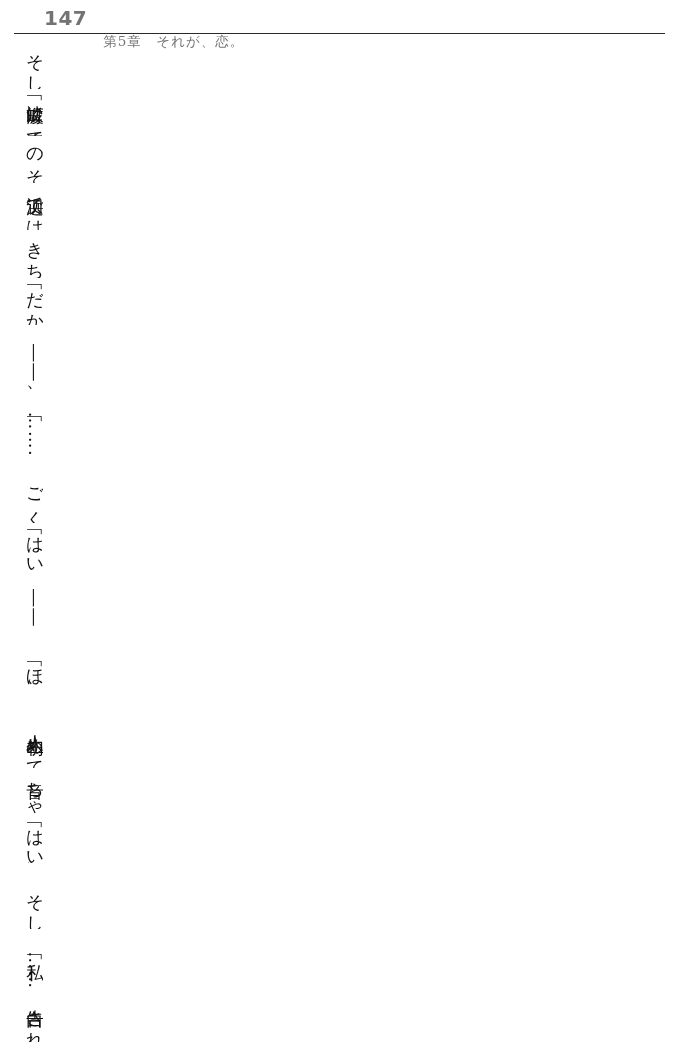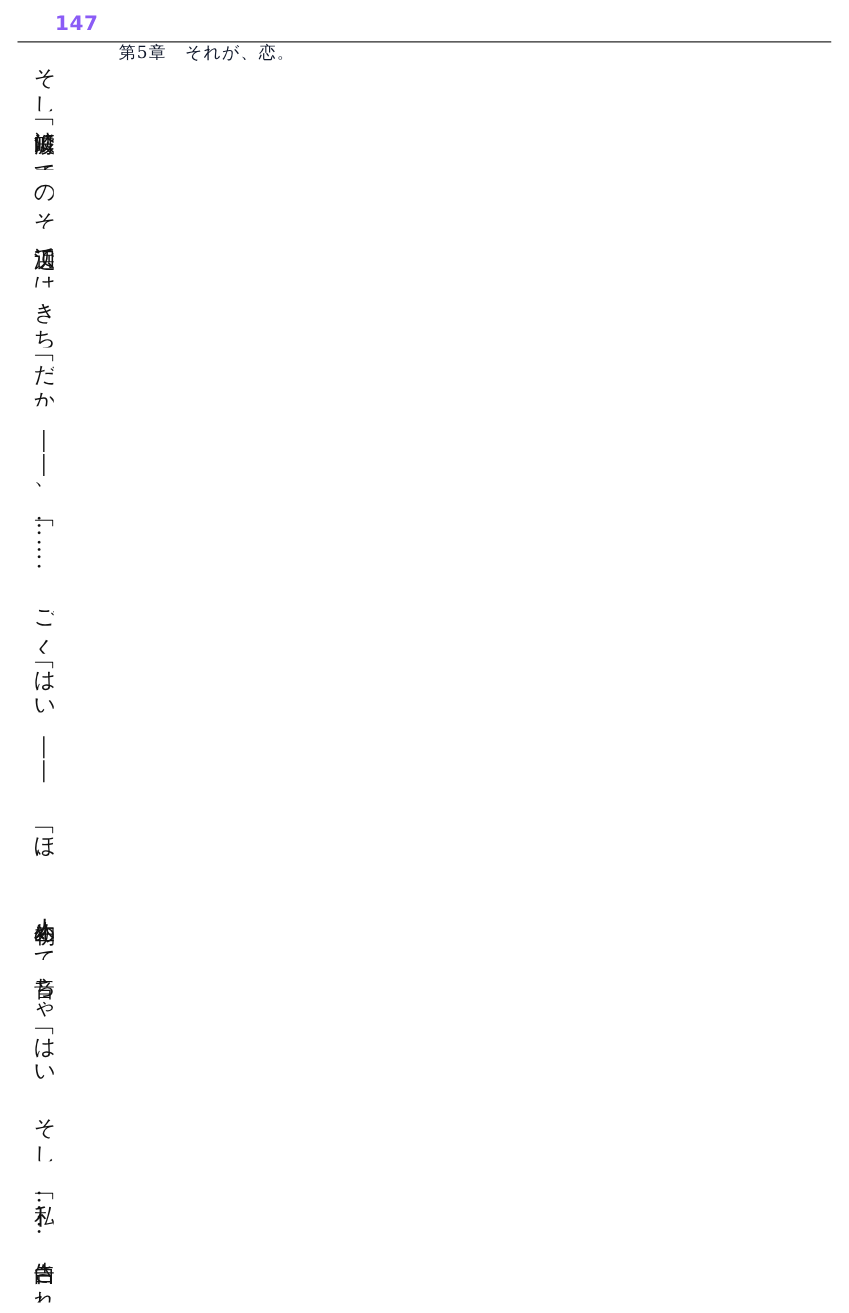--- a/index.html
+++ b/index.html
@@ -27,30 +27,30 @@
     top: 0;
     left: 0;
     width: 679px;
     height: 36px;
     display: flex;
     align-items: center;
     padding: 0 44px;
     box-sizing: border-box;
   }
   .page-number {
-    font-size: 16px;
+    font-size: 20px;
     font-weight: bold;
     letter-spacing: 0.5px;
-    color: #8b5cf6;
+    color: #737373;
     margin-right: 16px;
     font-family: "DejaVu Sans", "Liberation Sans", sans-serif;
   }
   .chapter-label {
     font-size: 13.5px;
-    color: #0f172a;
+    color: #737373;
     letter-spacing: 1px;
     font-family: "DejaVu Serif", "Liberation Serif", serif;
     margin-top: 48px;
   }
   .header-rule {
     position: absolute;
     top: 33px;
     left: 14px;
     width: 651px;
     height: 1px;

